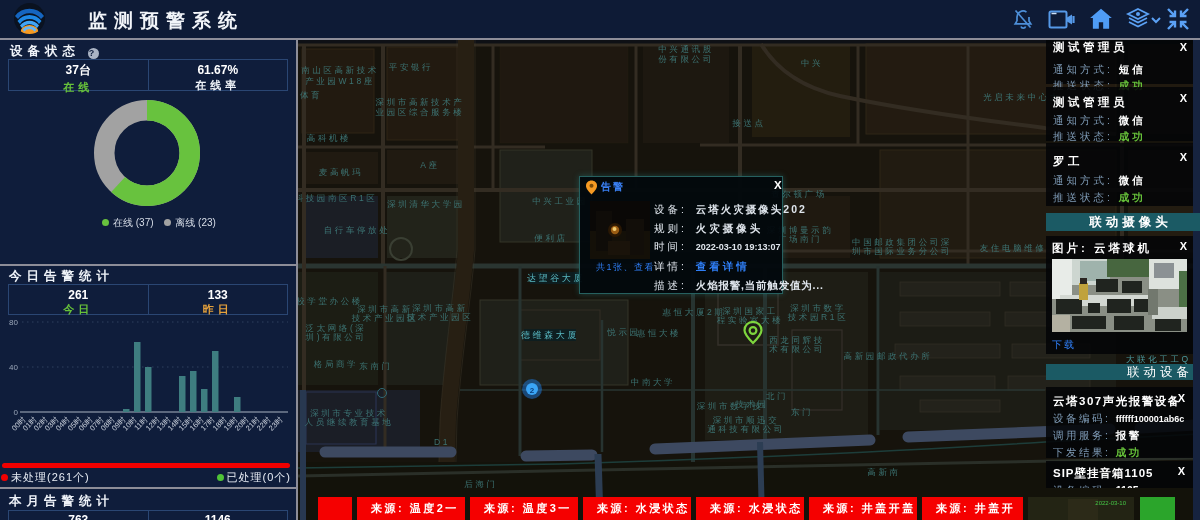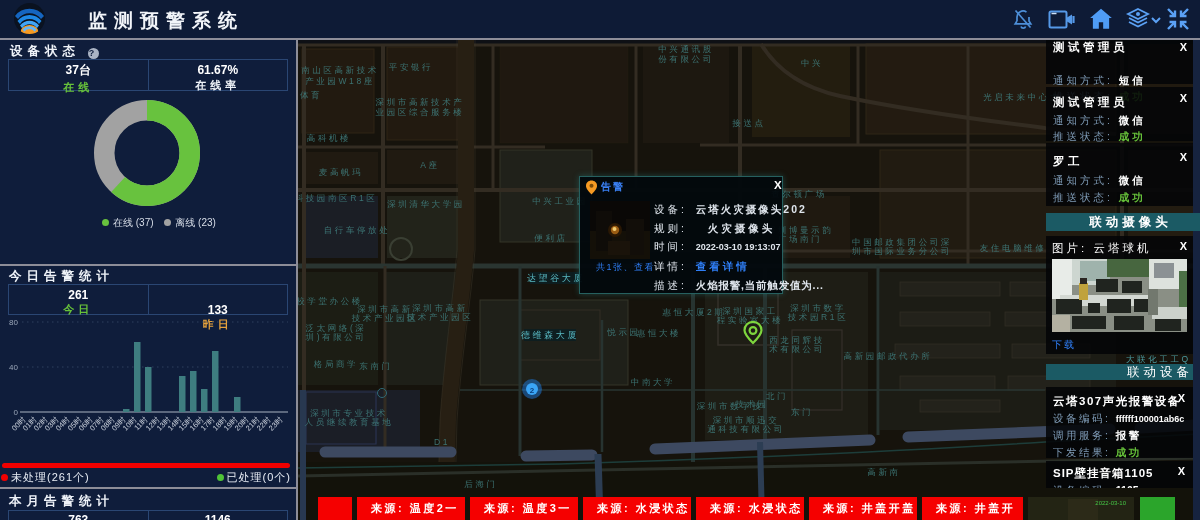--- a/index.html
+++ b/index.html
@@ -284,21 +284,21 @@
 <div class="abs" style="left:0;top:264px;width:296px;height:2px;background:#8d8d98"></div>
 
 <div class="abs" style="left:9px;top:268px;font-size:12.5px;font-weight:bold;color:#eef2f8;letter-spacing:5px">今日告警统计</div>
 
 <div class="abs" style="left:8px;top:284px;width:280px;height:31px;border:1px solid #2a4673;display:flex">
 <div style="flex:1;border-right:1px solid #2a4673;text-align:center">
         <div style="font-size:12px;font-weight:bold;color:#fff;margin-top:3px">261</div>
         <div style="font-size:11px;font-weight:bold;color:#67c23a;letter-spacing:4px">今日</div>
       </div>
 <div style="flex:1;text-align:center">
-        <div style="font-size:12px;font-weight:bold;color:#fff;margin-top:18px">133</div>
+        <div style="font-size:12px;font-weight:bold;color:#fff;margin-top:3px">133</div>
         <div style="font-size:11px;font-weight:bold;color:#e6a23c;letter-spacing:4px">昨日</div>
       </div>
 </div>
 
 <svg class="abs" style="left:0;top:316px" width="296" height="125" viewBox="0 316 296 125">
 <text x="18" y="325" fill="#9aa6b8" font-size="8" text-anchor="end">80</text>
 <text x="18" y="370" fill="#9aa6b8" font-size="8" text-anchor="end">40</text>
 <text x="18" y="415" fill="#9aa6b8" font-size="8" text-anchor="end">0</text>
 <line x1="22" y1="322" x2="288" y2="322" stroke="#2e405f" stroke-width="1" stroke-dasharray="1.5 3.5"></line>
 <line x1="22" y1="367" x2="288" y2="367" stroke="#2e405f" stroke-width="1" stroke-dasharray="1.5 3.5"></line>
@@ -378,30 +378,30 @@
 <circle cx="25" cy="29" r="7" fill="#2a1804"></circle>
 <circle cx="25" cy="29" r="4.2" fill="#9a5c12"></circle>
 <circle cx="24.5" cy="28" r="2" fill="#f0cb70"></circle>
 <rect x="18" y="40" width="22" height="14" fill="#1a130a"></rect>
 </svg>
 
 <div class="abs" style="left:16px;top:84px;font-size:9px;color:#2f7ef5;letter-spacing:1.5px">共1张、查看</div>
 
 <div class="abs" style="left:74px;top:23px;font-size:10.5px;color:#dfe5ec;line-height:18.7px;white-space:nowrap">
 <div style="letter-spacing:3px">设备: <span style="margin-left:3px;font-weight:bold;letter-spacing:2px">云塔火灾摄像头202</span></div>
-<div style="letter-spacing:3px">规则: <span style="margin-left:15px;font-weight:bold">火灾摄像头</span></div>
+<div style="letter-spacing:3px">规则: <span style="margin-left:3px;font-weight:bold">火灾摄像头</span></div>
 <div style="letter-spacing:3px">时间: <span style="margin-left:3px;font-weight:bold;letter-spacing:0;font-size:9px">2022-03-10 19:13:07</span></div>
 <div style="letter-spacing:3px">详情: <span style="margin-left:3px;font-weight:bold;color:#2f7ef5">查看详情</span></div>
 <div style="letter-spacing:3px">描述: <span style="margin-left:3px;font-weight:bold;letter-spacing:0.8px">火焰报警,当前触发值为...</span></div>
 </div>
 </div>
 
 <div class="abs" style="left:1046px;top:40px;width:147px;height:44px;background:rgba(3,5,7,0.88);padding:0 7px">
 <div style="font-size:11.5px;font-weight:bold;color:#fff;letter-spacing:3.5px">测试管理员</div>
-<div style="font-size:10.5px;color:#7d99b4;margin-top:19px;letter-spacing:3px">通知方式: <span style="color:#fff;font-weight:bold">短信</span></div>
+<div style="font-size:10.5px;color:#7d99b4;margin-top:8px;letter-spacing:3px">通知方式: <span style="color:#fff;font-weight:bold">短信</span></div>
 <div style="font-size:10.5px;color:#7d99b4;margin-top:2px;letter-spacing:3px">推送状态: <span style="color:#67c23a;font-weight:bold">成功</span></div>
 <div class="abs" style="right:6px;top:1px;font-size:11px;font-weight:bold;color:#fff">X</div>
 </div>
 
 <div class="abs" style="left:1046px;top:87px;width:147px;height:54px;background:rgba(3,5,7,0.88);padding:8px 7px 0">
 <div style="font-size:11.5px;font-weight:bold;color:#fff;letter-spacing:3.5px">测试管理员</div>
 <div style="font-size:10.5px;color:#7d99b4;margin-top:4px;letter-spacing:3px">通知方式: <span style="color:#fff;font-weight:bold">微信</span></div>
 <div style="font-size:10.5px;color:#7d99b4;margin-top:2px;letter-spacing:3px">推送状态: <span style="color:#67c23a;font-weight:bold">成功</span></div>
 <div class="abs" style="right:6px;top:5px;font-size:11px;font-weight:bold;color:#fff">X</div>
 </div>
@@ -409,21 +409,21 @@
 <div class="abs" style="left:1046px;top:143px;width:147px;height:63px;background:rgba(3,5,7,0.88);padding:11px 7px 0">
 <div style="font-size:11.5px;font-weight:bold;color:#fff;letter-spacing:3.5px">罗工</div>
 <div style="font-size:10.5px;color:#7d99b4;margin-top:5px;letter-spacing:3px">通知方式: <span style="color:#fff;font-weight:bold">微信</span></div>
 <div style="font-size:10.5px;color:#7d99b4;margin-top:3px;letter-spacing:3px">推送状态: <span style="color:#67c23a;font-weight:bold">成功</span></div>
 <div class="abs" style="right:6px;top:8px;font-size:11px;font-weight:bold;color:#fff">X</div>
 </div>
 
 <div class="abs" style="left:1046px;top:213px;width:169px;height:18px;background:#1b5a64;color:#fff;font-size:12.5px;font-weight:bold;text-align:center;line-height:18px;letter-spacing:4px">联动摄像头</div>
 
 <div class="abs" style="left:1046px;top:236px;width:147px;height:118px;background:rgba(3,5,7,0.88)">
-<div style="font-size:11.5px;font-weight:normal;color:#fff;padding:5px 0 0 6px;letter-spacing:3px">图片: 云塔球机</div>
+<div style="font-size:11.5px;font-weight:bold;color:#fff;padding:5px 0 0 6px;letter-spacing:3px">图片: 云塔球机</div>
 <div class="abs" style="right:6px;top:4px;font-size:11px;font-weight:bold;color:#fff">X</div>
 
 <svg class="abs" style="left:6px;top:23px" width="135" height="73" viewBox="0 0 135 73">
 <rect width="135" height="73" fill="#8a8f85"></rect>
 <rect x="0" y="0" width="55" height="26" fill="#cdd6d0"></rect>
 <rect x="0" y="0" width="20" height="40" fill="#e8ece8"></rect>
 <rect x="28" y="2" width="30" height="20" fill="#9fb3ac"></rect>
 <rect x="55" y="0" width="42" height="18" fill="#47663f"></rect>
 <rect x="97" y="0" width="38" height="30" fill="#dde2dd"></rect>
 <rect x="102" y="4" width="20" height="15" fill="#8b9194"></rect>

